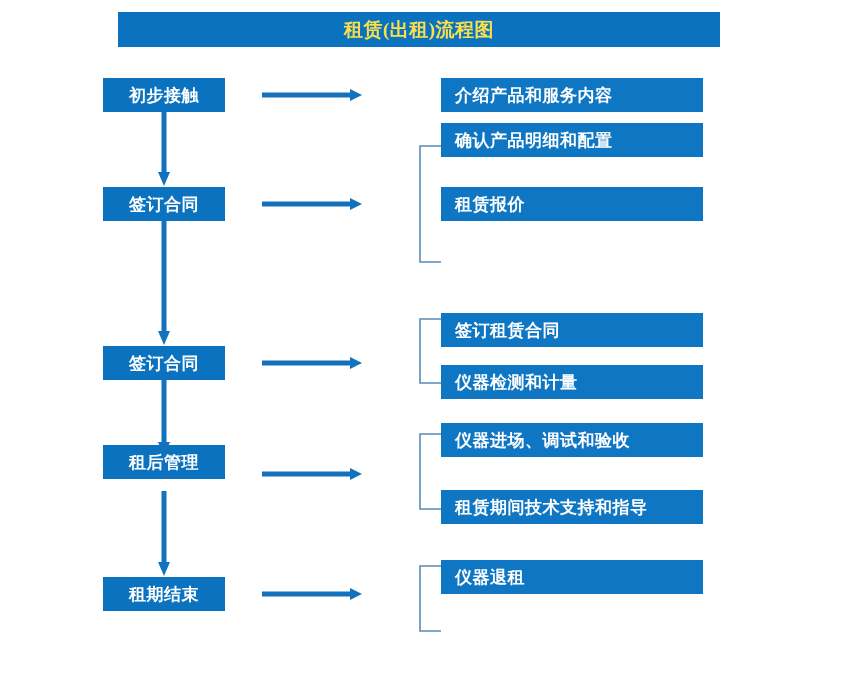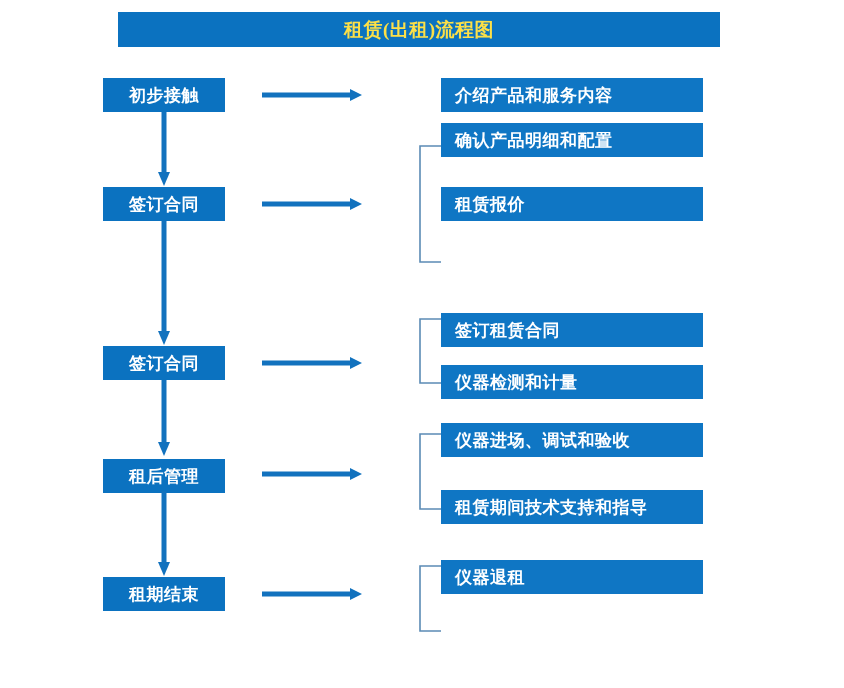--- a/index.html
+++ b/index.html
@@ -93,21 +93,21 @@
 </head>
 <body>
 
 <div id="canvas">
 
   <div class="title-bar">租赁(出租)流程图</div>
 
   <div class="stage-box" style="top:78px">初步接触</div>
   <div class="stage-box" style="top:187px">签订合同</div>
   <div class="stage-box" style="top:346px">签订合同</div>
-  <div class="stage-box" style="top:459px">租后管理</div>
+  <div class="stage-box" style="top:445px">租后管理</div>
   <div class="stage-box" style="top:577px">租期结束</div>
 
   <div class="v-arrow" style="top:112px; height:75px">
     <svg width="16" height="75" viewBox="0 0 16 75">
       <rect x="5.5" y="0" width="5" height="62" fill="#1272BE"></rect>
       <polygon points="2,60 14,60 8,74" fill="#1272BE"></polygon>
     </svg>
   </div>
   <div class="v-arrow" style="top:221px; height:125px">
     <svg width="16" height="125" viewBox="0 0 16 125">

